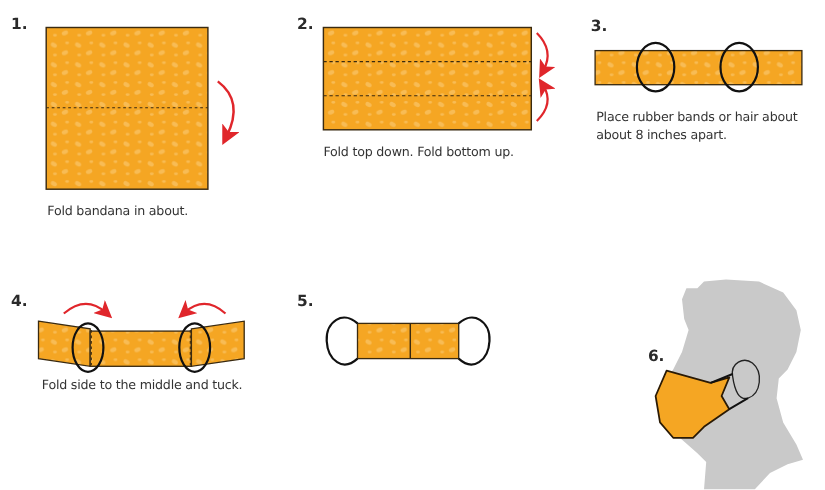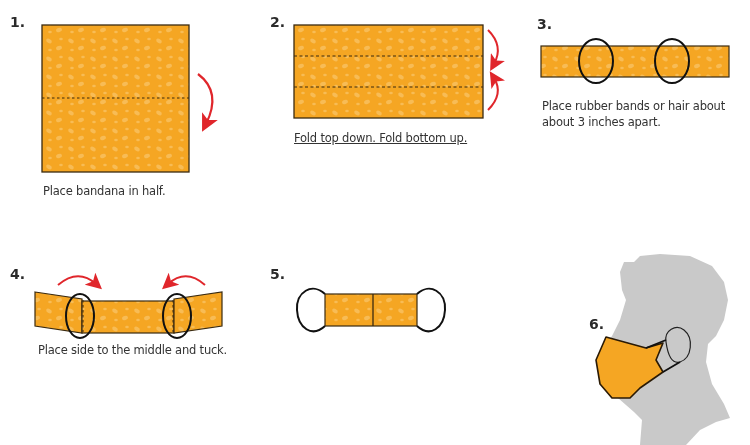--- a/index.html
+++ b/index.html
@@ -72,17 +72,17 @@
   </g>
 </svg>
 
 <div class="step-num" style="left:10px;top:14px;">1.</div>
 <div class="step-num" style="left:270px;top:14px;">2.</div>
 <div class="step-num" style="left:537px;top:16px;">3.</div>
 <div class="step-num" style="left:10px;top:266px;">4.</div>
 <div class="step-num" style="left:270px;top:266px;">5.</div>
 <div class="step-num" style="left:589px;top:316px;">6.</div>
 
-<div class="caption" style="left:43px;top:183px;">Place bandana in half.</div>
-<div class="caption" style="left:294px;top:130px;text-decoration:underline;">Fold top down. Fold bottom up.</div>
+<div class="caption" style="left:43px;top:183px;">Fold bandana in about.</div>
+<div class="caption" style="left:294px;top:130px;">Fold top down. Fold bottom up.</div>
 <div class="caption" style="left:542px;top:98px;">Place rubber bands or hair about</div>
-<div class="caption" style="left:542px;top:114px;">about 3 inches apart.</div>
-<div class="caption" style="left:38px;top:342px;">Place side to the middle and tuck.</div>
+<div class="caption" style="left:542px;top:114px;">about 8 inches apart.</div>
+<div class="caption" style="left:38px;top:342px;">Fold side to the middle and tuck.</div>
 
 </body></html>

